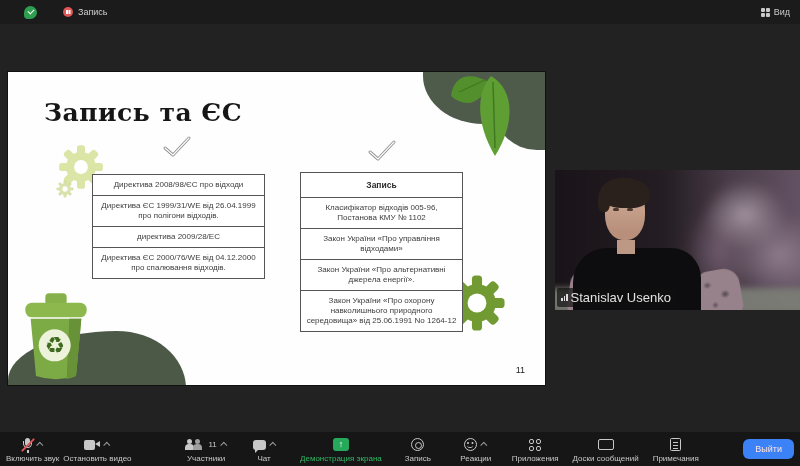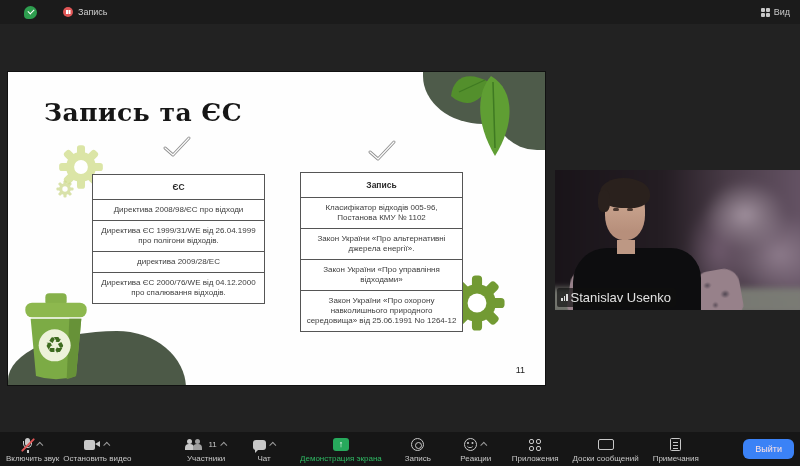--- a/index.html
+++ b/index.html
@@ -241,32 +241,31 @@
       </svg>
     </div>
     <div class="check c2">
       <svg width="34" height="26" viewBox="0 0 34 26">
         <path d="M5 14 L13 21 L29 4" fill="none" stroke="#8f8f8f" stroke-width="3" stroke-linecap="round" stroke-linejoin="round"></path>
         <path d="M5 14 L13 21 L29 4" fill="none" stroke="#fcfcfc" stroke-width="1.2" stroke-linecap="round" stroke-linejoin="round"></path>
       </svg>
     </div>
 
     <div class="stable table-eu">
-      <div class="t-head">ЄС</div>
       <div class="t-row">Директива 2008/98/ЄС про відходи</div>
       <div class="t-row">Директива ЄС 1999/31/WE від 26.04.1999 про полігони відходів.</div>
       <div class="t-row">директива 2009/28/ЕС</div>
       <div class="t-row">Директива ЄС 2000/76/WE від 04.12.2000 про спалювання відходів.</div>
     </div>
 
     <div class="stable table-ua">
       <div class="t-head">Запись</div>
       <div class="t-row">Класифікатор відходів 005-96, Постанова КМУ № 1102</div>
+      <div class="t-row">Закон України «Про управління відходами»</div>
       <div class="t-row">Закон України «Про альтернативні джерела енергії».</div>
-      <div class="t-row">Закон України «Про управління відходами»</div>
       <div class="t-row">Закон України «Про охорону навколишнього природного середовища» від 25.06.1991 No 1264-12</div>
     </div>
 
     <div class="pagenum">11</div>
   </div>
 
   <div class="video">
     <div class="vbg"></div>
     <div class="desk"></div>
     <div class="arm left"></div>

